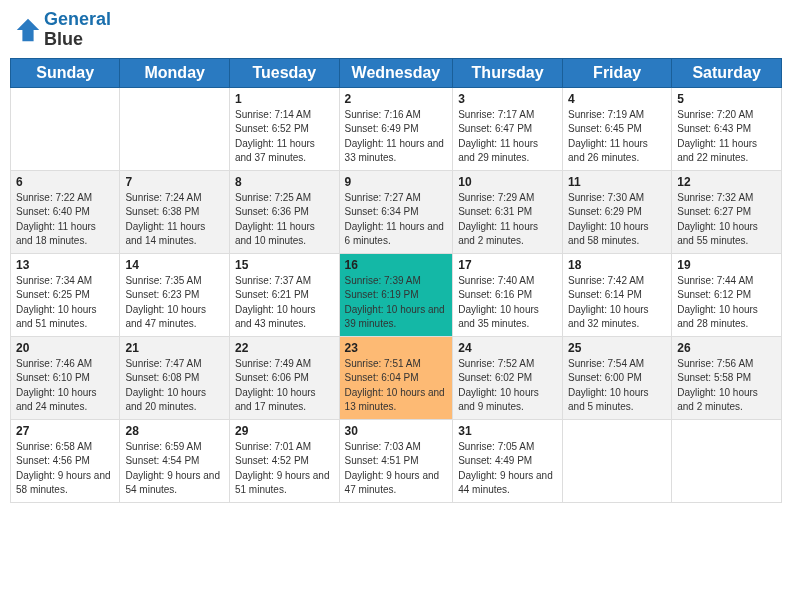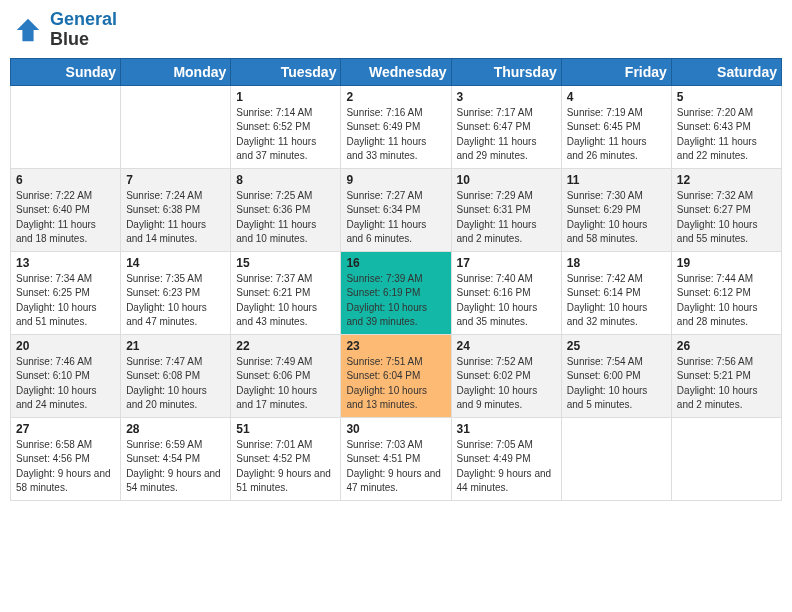--- a/index.html
+++ b/index.html
@@ -13,21 +13,21 @@
     .header {
       display: flex;
       justify-content: space-between;
       align-items: flex-start;
       margin-bottom: 8px;
       padding: 0 4px;
     }
     .logo {
       display: flex;
       align-items: center;
-      gap: 8px;
+      gap: 2px;
     }
     .logo-text {
       font-size: 18px;
       font-weight: bold;
       color: #333;
       line-height: 1.1;
     }
     .logo-text span {
       color: #1a6fad;
     }
@@ -48,24 +48,24 @@
       color: #555;
     }
     .calendar {
       width: 100%;
       border-collapse: collapse;
       font-size: 10.5px;
     }
     .calendar th {
       background-color: #2a7ac1;
       color: white;
-      padding: 5px 4px;
-      text-align: right;
+      padding: 5px 12px;
+      text-align: center;
       font-weight: bold;
-      font-size: 14px;
+      font-size: 16px;
       border: 1px solid #1a5f99;
     }
     .calendar td {
       vertical-align: top;
       padding: 4px 5px;
       border: 1px solid #ddd;
       width: calc(100% / 7);
       min-height: 80px;
       height: 80px;
     }
@@ -309,42 +309,42 @@
         <td style="background-color: rgb(242, 242, 242);">
           <span class="day-num">25</span>
           <div class="day-info">Sunrise: 7:54 AM
 Sunset: 6:00 PM
 Daylight: 10 hours
 and 5 minutes.</div>
         </td>
         <td style="background-color: rgb(242, 242, 242);">
           <span class="day-num">26</span>
           <div class="day-info">Sunrise: 7:56 AM
-Sunset: 5:21 PM
+Sunset: 5:58 PM
 Daylight: 10 hours
 and 2 minutes.</div>
         </td>
       </tr>
       <tr>
         <td style="background-color: rgb(255, 255, 255);">
           <span class="day-num">27</span>
           <div class="day-info">Sunrise: 6:58 AM
 Sunset: 4:56 PM
 Daylight: 9 hours
 and 58 minutes.</div>
         </td>
         <td style="background-color: rgb(255, 255, 255);">
           <span class="day-num">28</span>
           <div class="day-info">Sunrise: 6:59 AM
 Sunset: 4:54 PM
 Daylight: 9 hours
 and 54 minutes.</div>
         </td>
         <td style="background-color: rgb(255, 255, 255);">
-          <span class="day-num">51</span>
+          <span class="day-num">29</span>
           <div class="day-info">Sunrise: 7:01 AM
 Sunset: 4:52 PM
 Daylight: 9 hours
 and 51 minutes.</div>
         </td>
         <td style="background-color: rgb(255, 255, 255);">
           <span class="day-num">30</span>
           <div class="day-info">Sunrise: 7:03 AM
 Sunset: 4:51 PM
 Daylight: 9 hours

